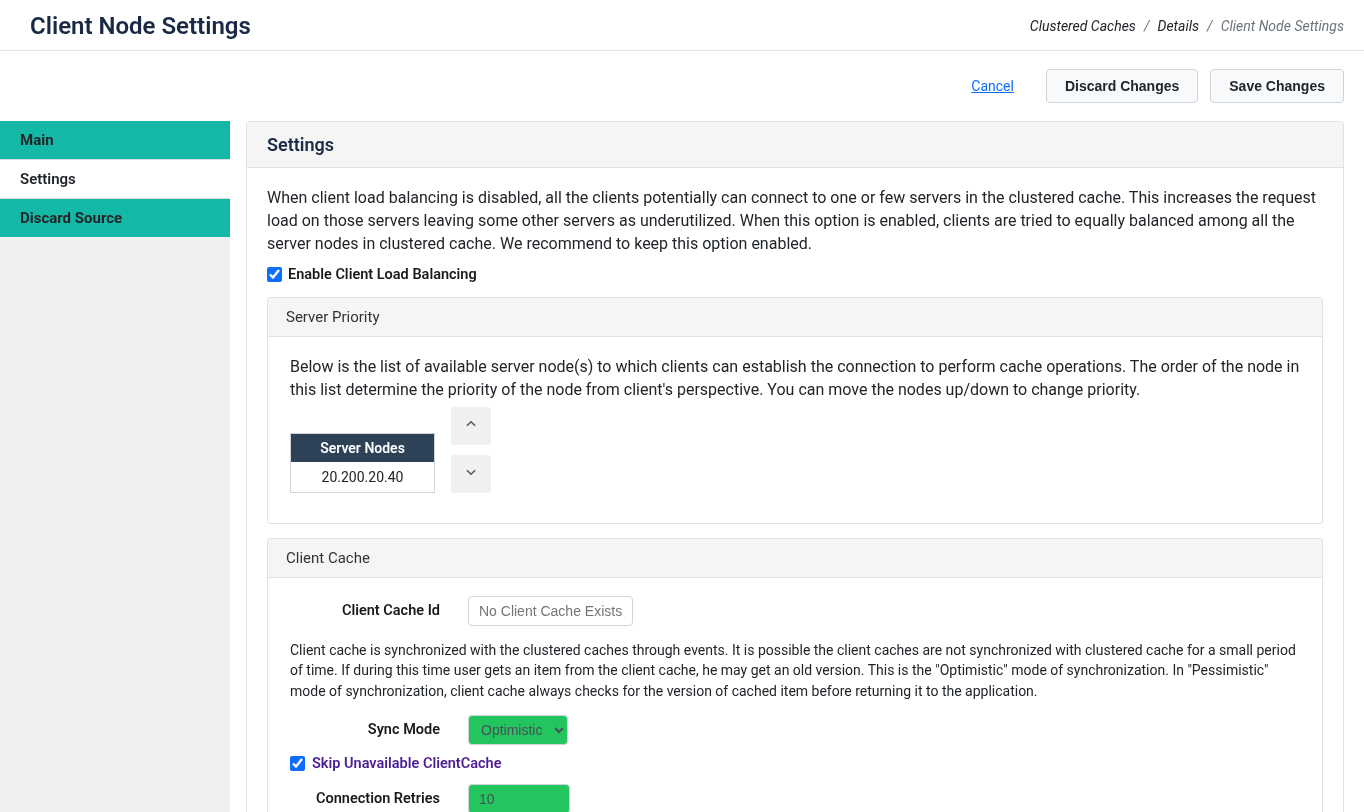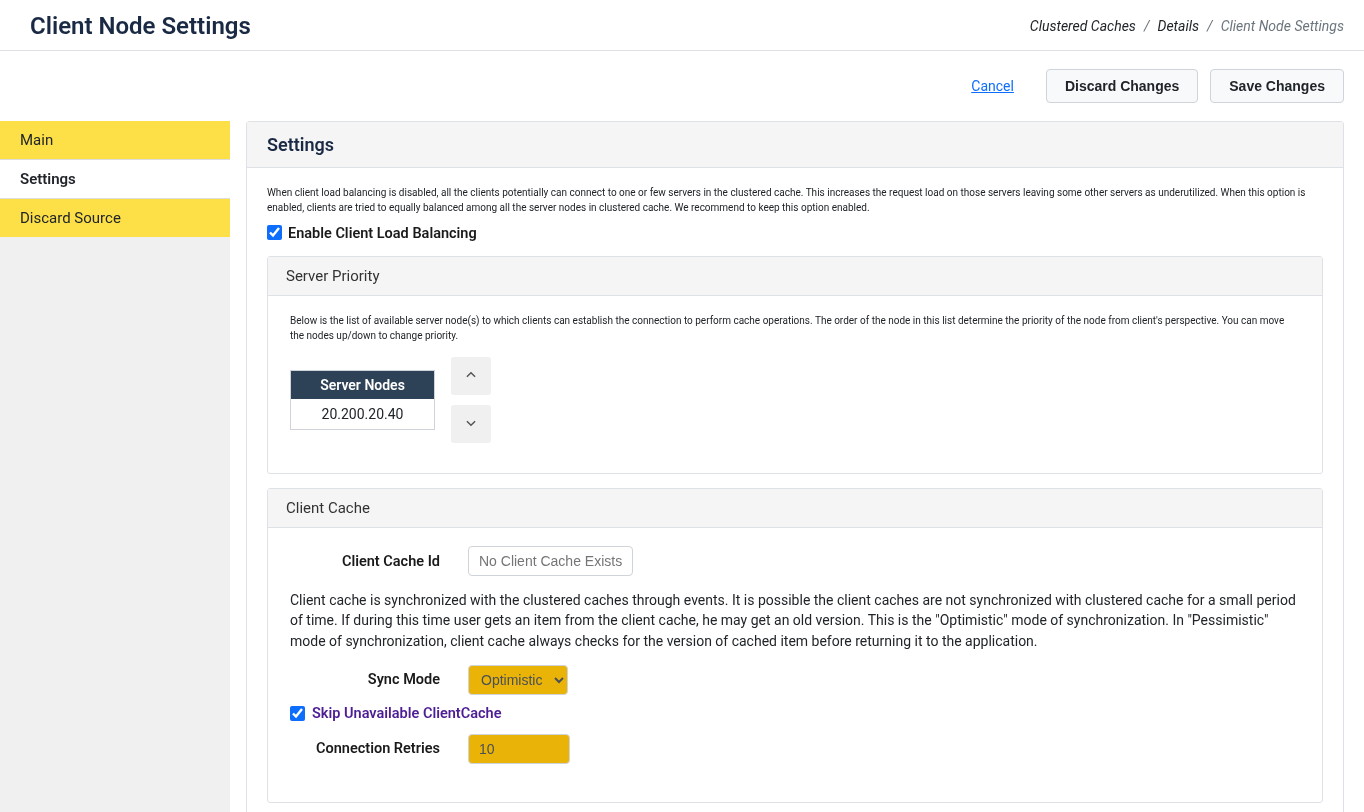--- a/index.html
+++ b/index.html
@@ -71,21 +71,22 @@
     width: 230px;
     flex-shrink: 0;
     background: #f0f0f0;
     border-radius: 2px;
   }
   .sidebar-item {
     padding: 10px 20px;
     font-size: 15px;
     color: #212529;
     cursor: pointer;
-    background: #fde047;
+    background: #14b8a6;
+    font-weight: bold;
   }
   .sidebar-item.active {
     background: #fff;
     font-weight: 600;
     border-top: 1px solid #ddd;
     border-bottom: 1px solid #ddd;
   }
   .main-panel {
     flex: 1;
     margin-right: 20px;
@@ -100,27 +101,28 @@
     padding: 12px 20px;
     border-bottom: 1px solid #dee2e6;
     font-size: 18px;
     font-weight: 600;
     color: #1a2a44;
   }
   .panel-body {
     padding: 18px 20px 22px 20px;
   }
   .help-text {
-    font-size: 10px;
+    font-size: 16px;
     color: #212529;
     line-height: 1.45;
     margin-bottom: 10px;
   }
   .checkbox-row {
     display: flex;
+    align-items: center;
     gap: 6px;
     margin-top: 4px;
   }
   .checkbox-row input[type="checkbox"] {
     width: 15px;
     height: 15px;
     accent-color: #0d6efd;
   }
   .checkbox-row label {
     font-weight: 600;
@@ -137,23 +139,23 @@
     padding: 10px 18px;
     border-bottom: 1px solid #dee2e6;
     font-size: 15px;
     color: #333;
   }
   .sub-card-body {
     padding: 18px 22px 30px 22px;
   }
   .server-nodes-row {
     display: flex;
-    align-items: center;
+    align-items: flex-end;
     gap: 16px;
-    margin-top: 14px;
+    margin-top: 6px;
   }
   .server-table {
     border: 1px solid #cfd4da;
     width: 145px;
     font-size: 14px;
   }
   .server-table-header {
     background: #2d4257;
     color: #fff;
     text-align: center;
@@ -195,21 +197,21 @@
     font-weight: 600;
     font-size: 14.5px;
     color: #1a1a1a;
   }
   .form-control {
     border: 1px solid #ced4da;
     border-radius: 4px;
     padding: 6px 10px;
     font-size: 14px;
     color: #495057;
-    background: #eab308;
+    background: #22c55e;
   }
   .form-control[readonly] {
     background: #fff;
     color: #888;
   }
   select.form-control {
     padding: 5px 8px;
     width: 100px;
   }
   input[type="text"].narrow { width: 102px; }

